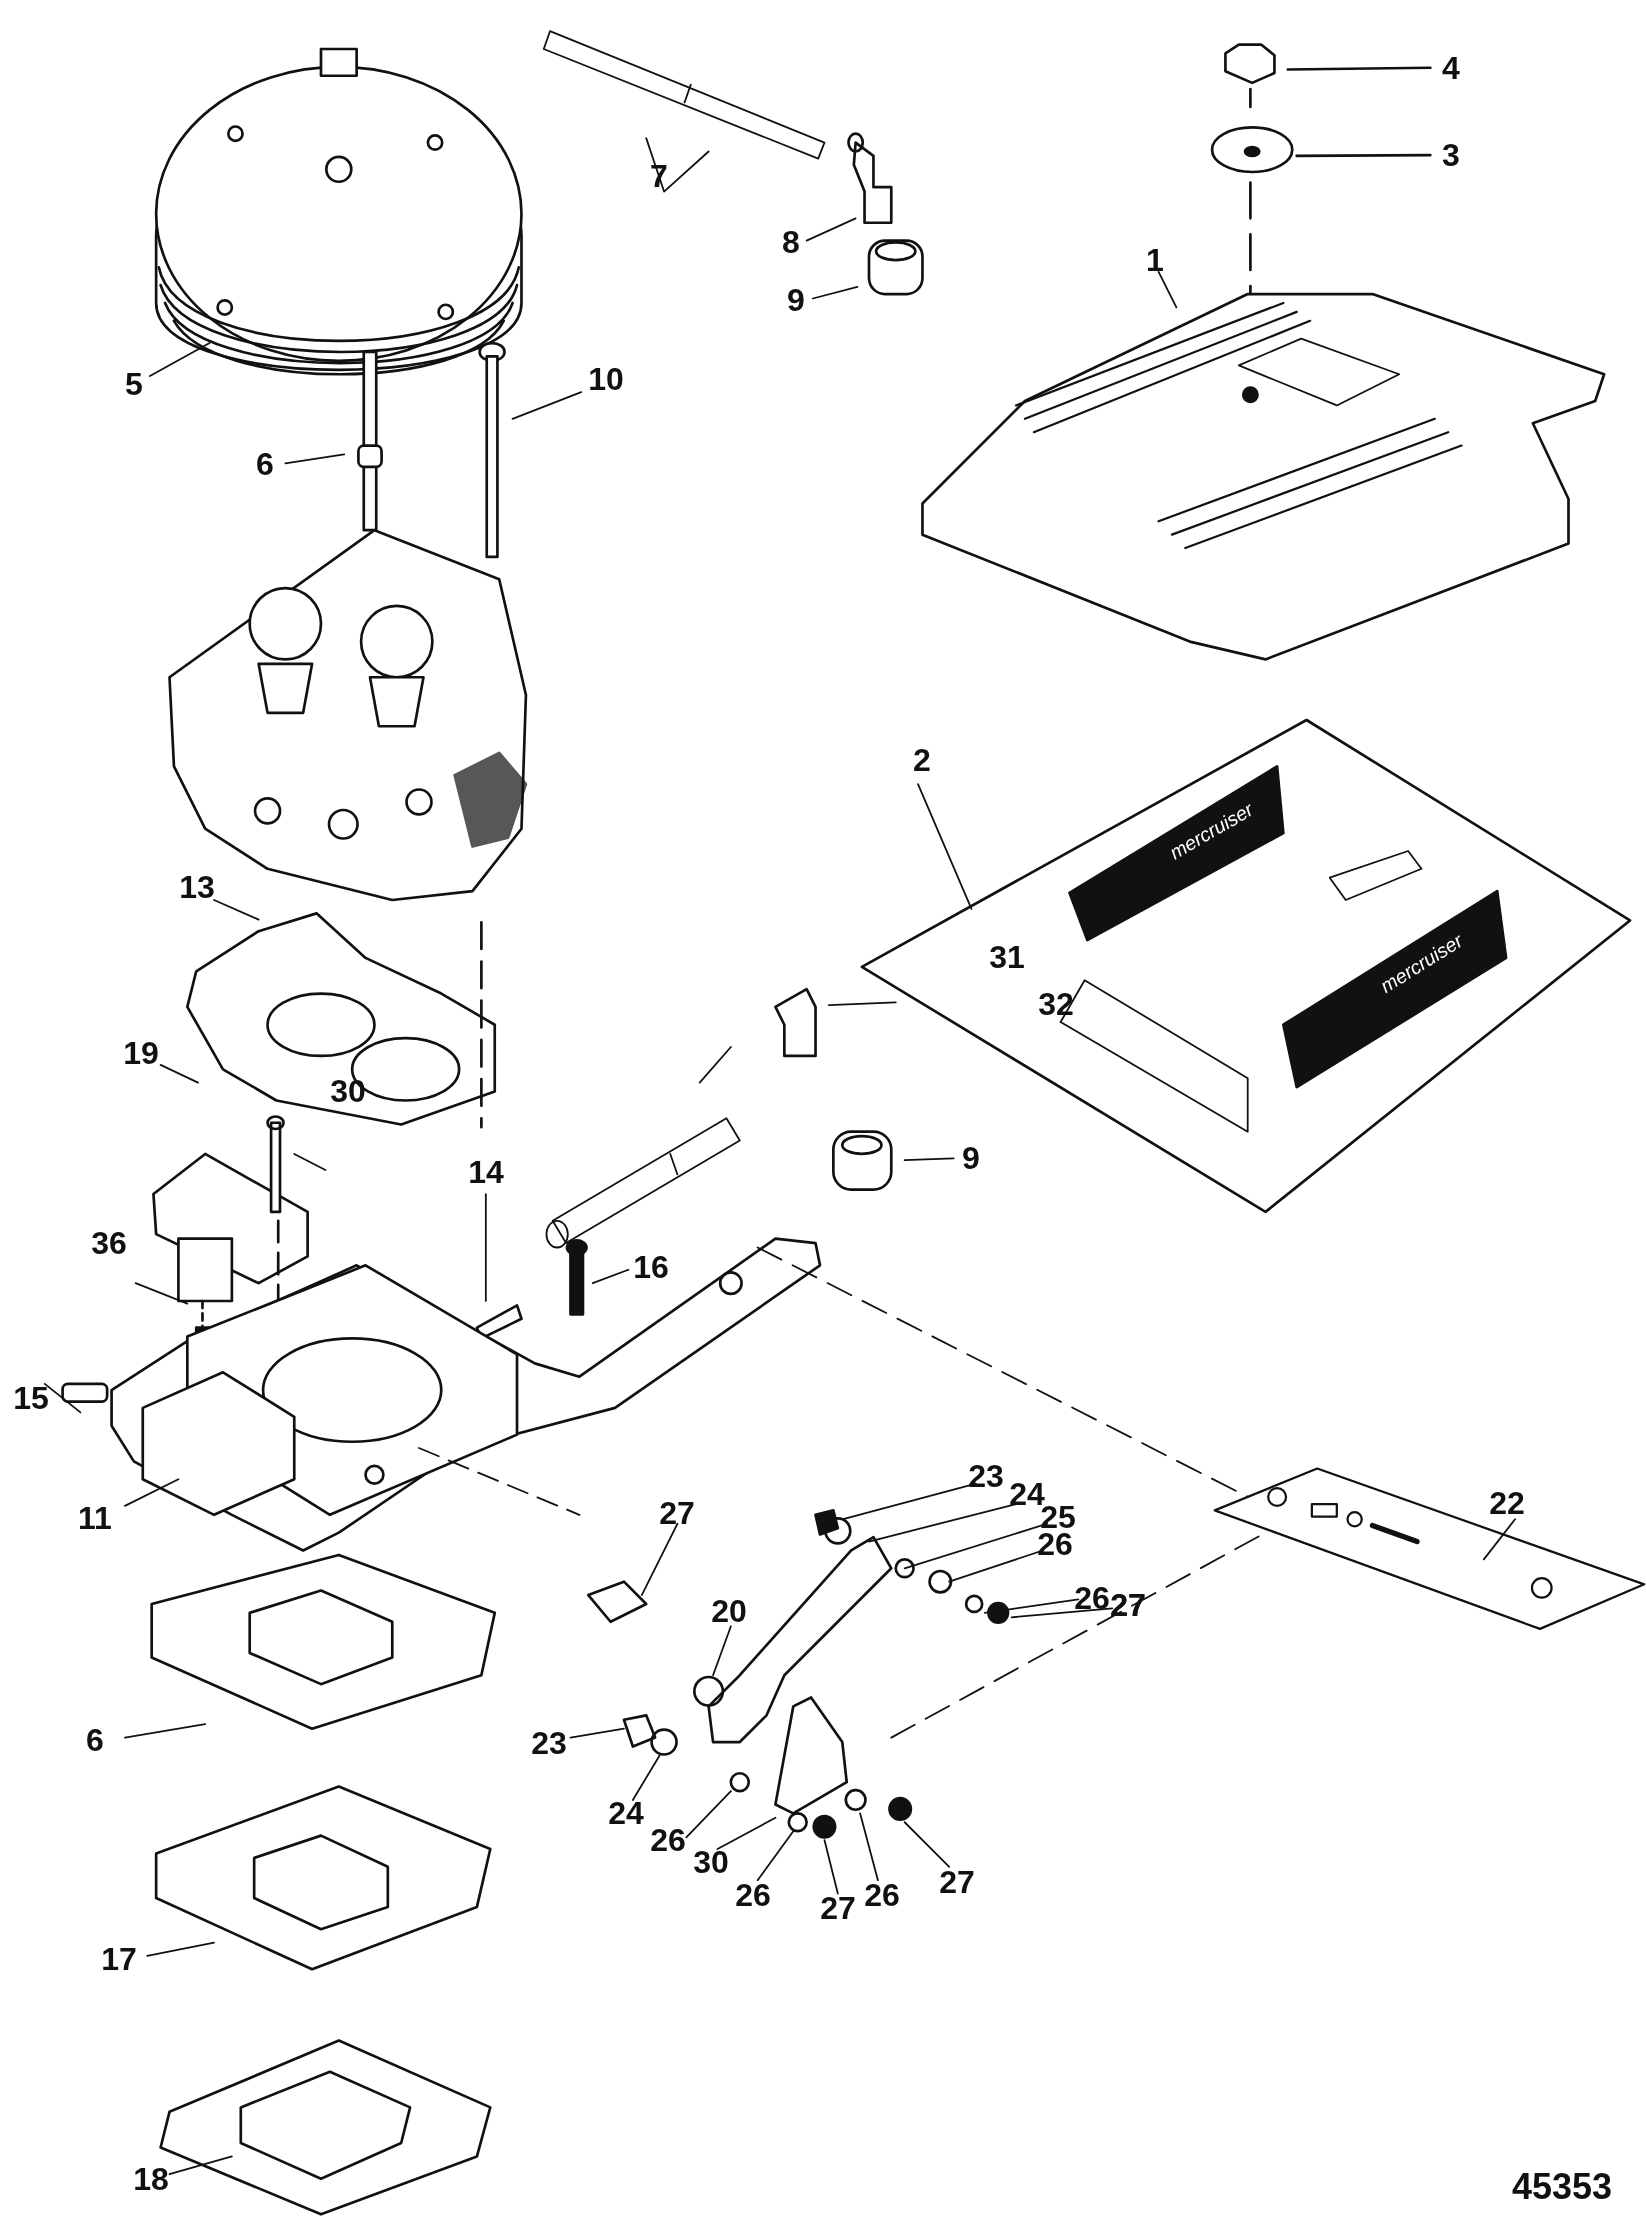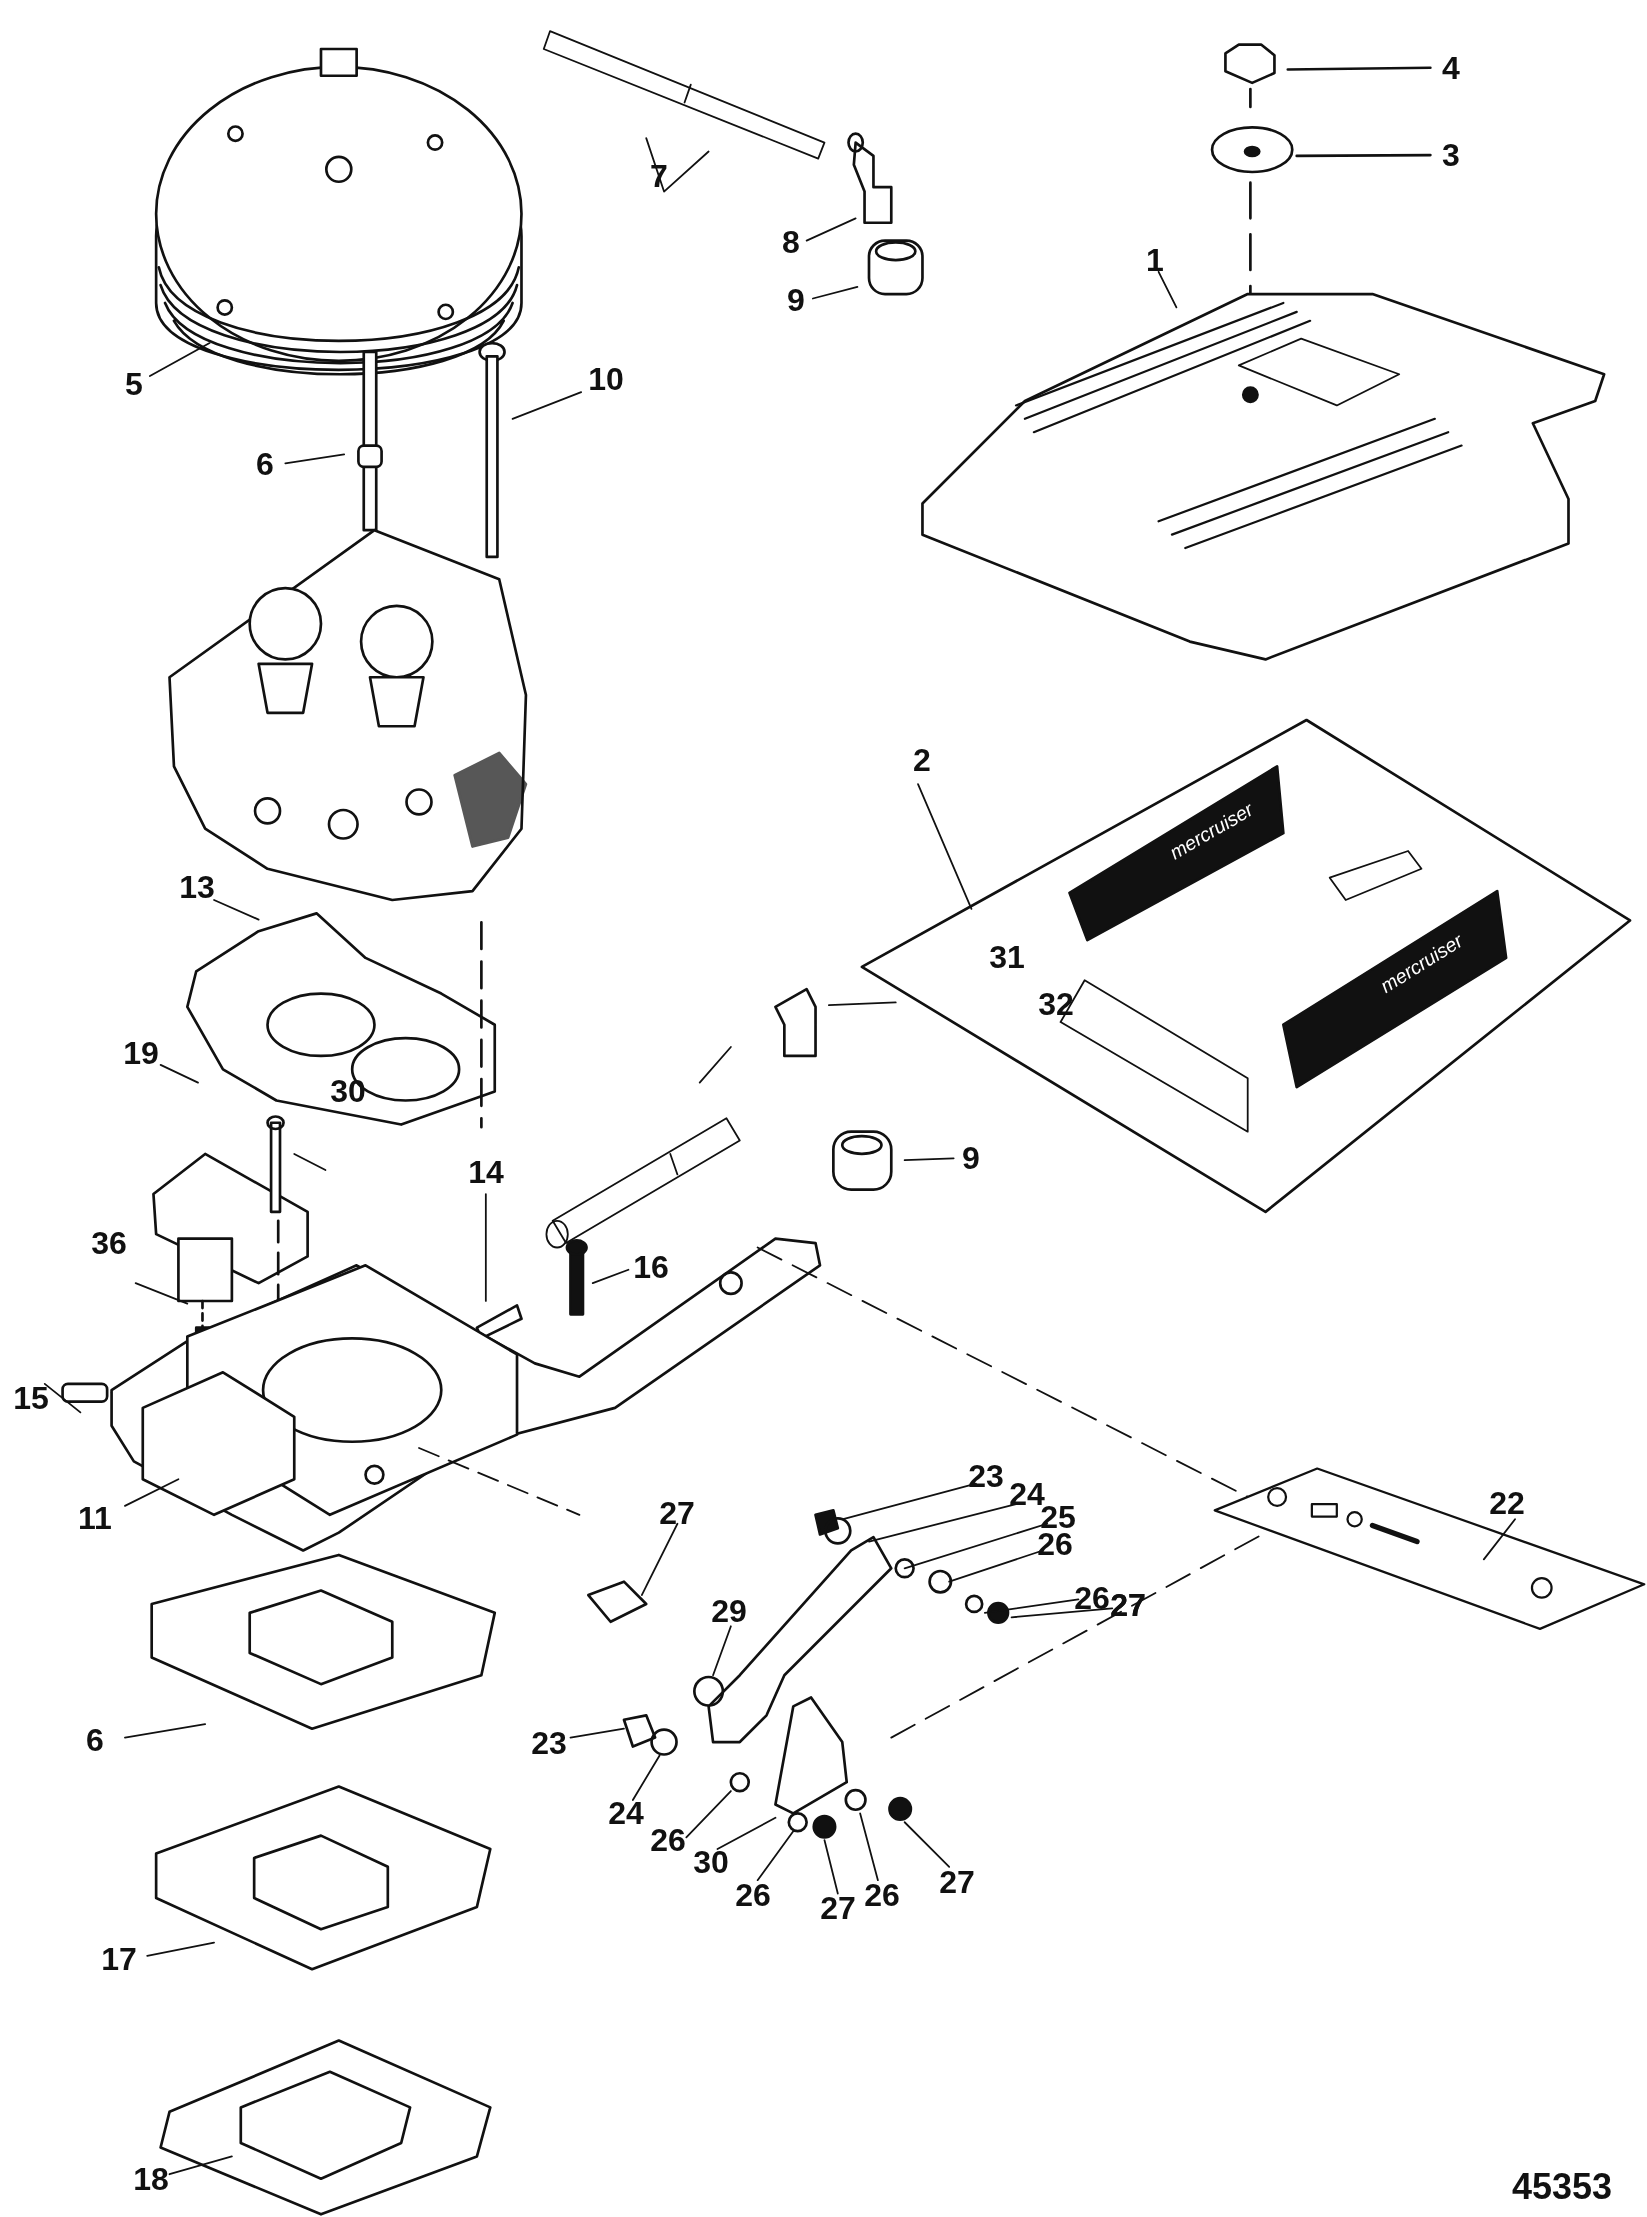--- a/index.html
+++ b/index.html
@@ -259,21 +259,21 @@
 <div class="lbl" style="left:31px;top:1398px">15</div>
 <div class="lbl" style="left:95px;top:1518px">11</div>
 <div class="lbl" style="left:677px;top:1513px">27</div>
 <div class="lbl" style="left:986px;top:1476px">23</div>
 <div class="lbl" style="left:1027px;top:1494px">24</div>
 <div class="lbl" style="left:1058px;top:1517px">25</div>
 <div class="lbl" style="left:1055px;top:1544px">26</div>
 <div class="lbl" style="left:1092px;top:1598px">26</div>
 <div class="lbl" style="left:1128px;top:1605px">27</div>
 <div class="lbl" style="left:1507px;top:1503px">22</div>
-<div class="lbl" style="left:729px;top:1611px">29</div>
+<div class="lbl" style="left:729px;top:1611px">20</div>
 <div class="lbl" style="left:95px;top:1740px">6</div>
 <div class="lbl" style="left:549px;top:1743px">23</div>
 <div class="lbl" style="left:626px;top:1813px">24</div>
 <div class="lbl" style="left:668px;top:1840px">26</div>
 <div class="lbl" style="left:711px;top:1862px">30</div>
 <div class="lbl" style="left:753px;top:1895px">26</div>
 <div class="lbl" style="left:838px;top:1908px">27</div>
 <div class="lbl" style="left:882px;top:1895px">26</div>
 <div class="lbl" style="left:957px;top:1882px">27</div>
 <div class="lbl" style="left:119px;top:1959px">17</div>

